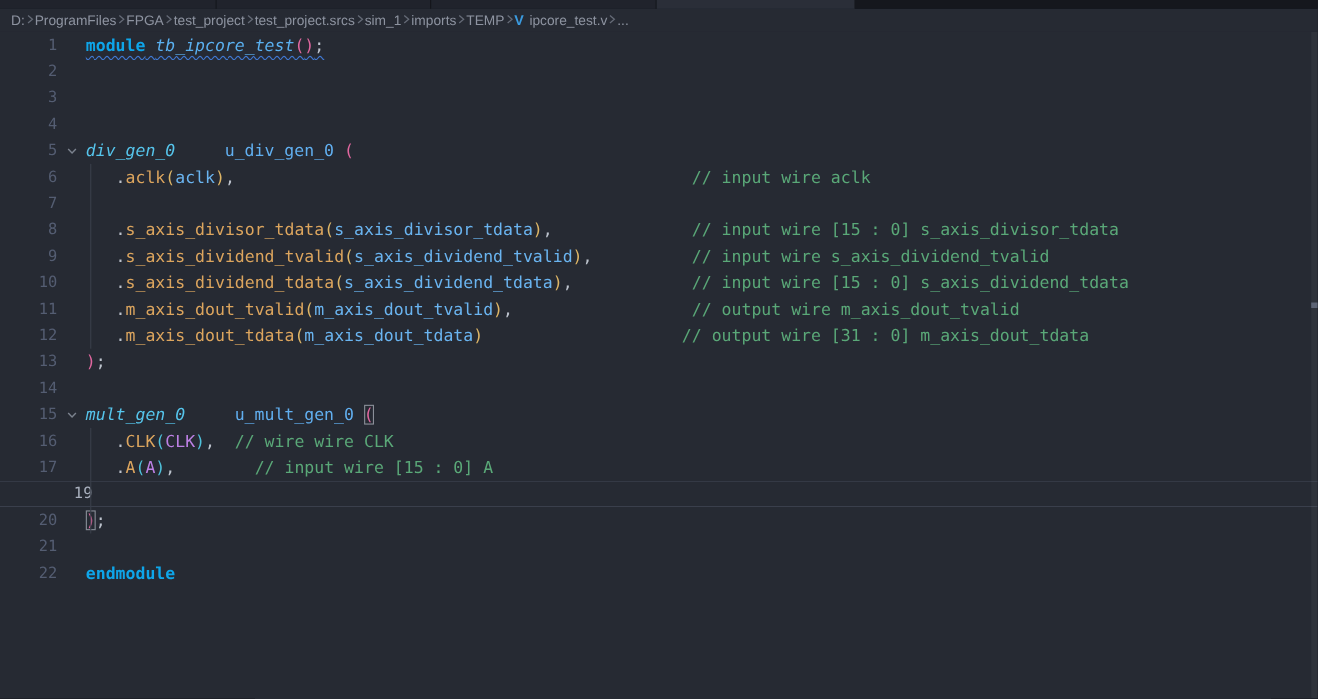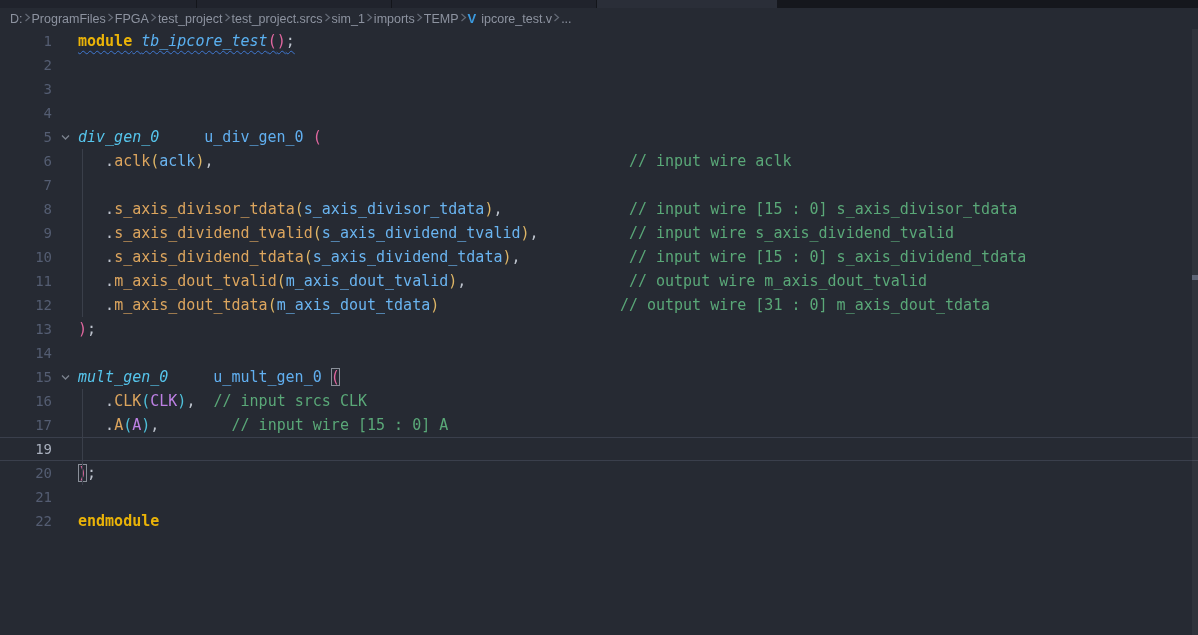--- a/index.html
+++ b/index.html
@@ -16,25 +16,25 @@
   .breadcrumbs{height:21px;display:flex;align-items:center;padding-left:10px;
     font-family:"Liberation Sans",sans-serif;font-size:12.5px;color:#8d93a0;background:#262a33;}
   .crumb{display:flex;align-items:center;cursor:pointer;}
   .v-icon{font-weight:bold;font-size:13px;color:#3b9be0;margin-right:5px;font-family:"Liberation Sans",sans-serif;}
 
   
   .editor{position:absolute;top:29px;left:0;right:0;bottom:0;background:#262a33;}
   .line{display:flex;height:24px;line-height:24px;font-size:15px;position:relative;}
   .line.current{box-shadow:inset 0 1px 0 #3a3f4c, inset 0 -1px 0 #3a3f4c;}
   .num{width:52px;flex:0 0 52px;text-align:right;color:#545d72;font-size:14px;}
-  .line.current .num{color:#a9b0be;}
+  .line.current .num{color:#a9b0be;padding-left:32px;}
   .fold{width:26px;flex:0 0 26px;display:flex;align-items:center;justify-content:center;}
   .code{white-space:pre;}
 
-  .tk-kw{color:#eab308;font-weight:bold;}
+  .tk-kw{color:#0ea5e9;font-weight:bold;}
   .tk-mod{color:#5ab0f0;font-style:italic;}
   .tk-type{color:#56c5ec;font-style:italic;}
   .tk-inst{color:#61aff0;margin-left:36px;}
   .tk-port{color:#dca55e;}
   .tk-sig{color:#6ab4f0;}
   .tk-sigp{color:#bd80e4;}
   .tk-pp{color:#e0679f;}
   .tk-pg{color:#ddb566;}
   .tk-pc{color:#4ec0da;}
   .tk-pun{color:#bdc3cd;}
@@ -207,21 +207,21 @@
           <div class="fold">
             <svg width="11" height="11" viewBox="0 0 11 11">
               <path d="M2 3.5 L5.5 7 L9 3.5" stroke="#7b828e" stroke-width="1.3" fill="none"></path>
             </svg>
           </div>
           <div class="code"><span class="tk-type">mult_gen_0</span><span class="tk-spn"> </span><span class="tk-inst">u_mult_gen_0</span><span class="tk-spn"> </span><span class="tk-pp box">(</span></div>
         </div>
         <div class="line">
           <div class="num">16</div>
           <div class="fold"></div>
-          <div class="code"><span class="tk-spn">   </span><span class="tk-pun">.</span><span class="tk-port">CLK</span><span class="tk-pc">(</span><span class="tk-sigp">CLK</span><span class="tk-pc">)</span><span class="tk-pun">,</span><span class="tk-spn">  </span><span class="tk-cmt">// input srcs CLK</span></div>
+          <div class="code"><span class="tk-spn">   </span><span class="tk-pun">.</span><span class="tk-port">CLK</span><span class="tk-pc">(</span><span class="tk-sigp">CLK</span><span class="tk-pc">)</span><span class="tk-pun">,</span><span class="tk-spn">  </span><span class="tk-cmt">// wire wire CLK</span></div>
         </div>
         <div class="line">
           <div class="num">17</div>
           <div class="fold"></div>
           <div class="code"><span class="tk-spn">   </span><span class="tk-pun">.</span><span class="tk-port">A</span><span class="tk-pc">(</span><span class="tk-sigp">A</span><span class="tk-pc">)</span><span class="tk-pun">,</span><span class="tk-spn">        </span><span class="tk-cmt">// input wire [15 : 0] A</span></div>
         </div>
         <div class="line current">
           <div class="num">19</div>
           <div class="fold"></div>
         </div>

